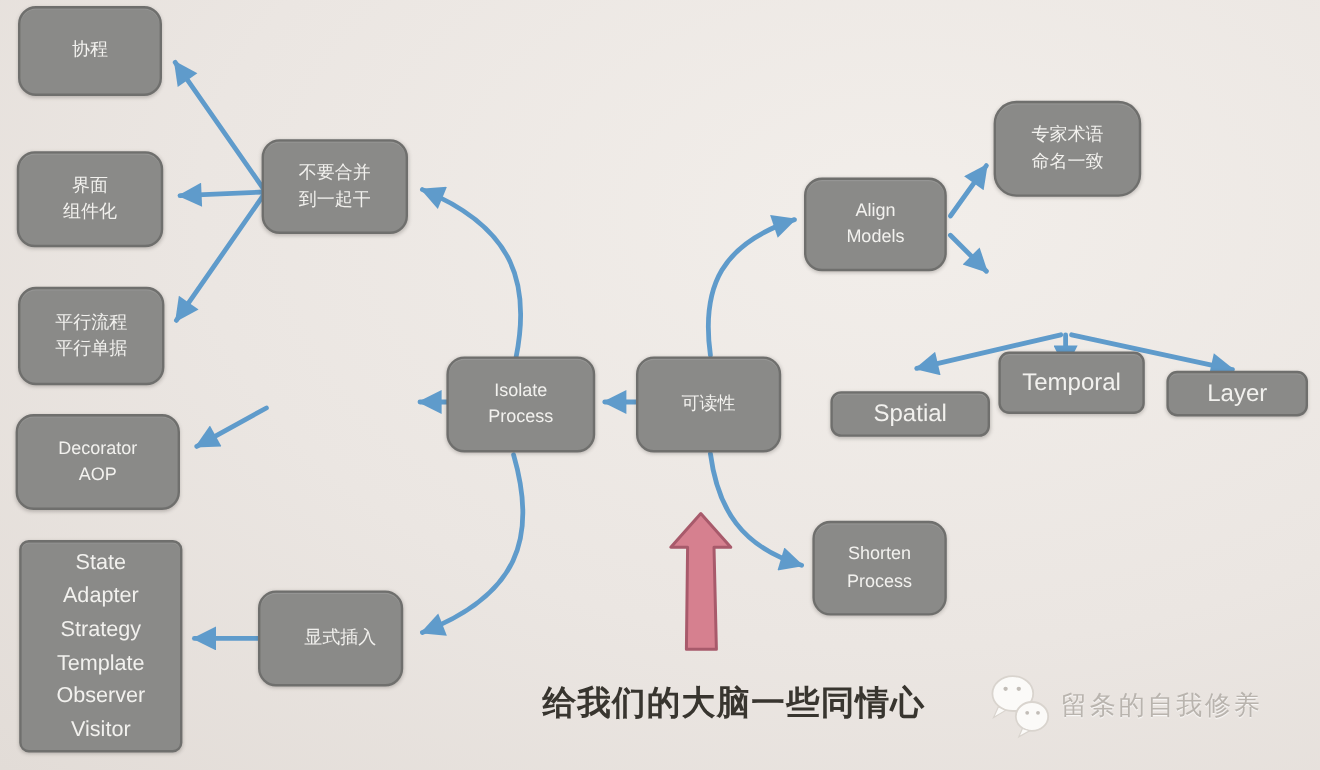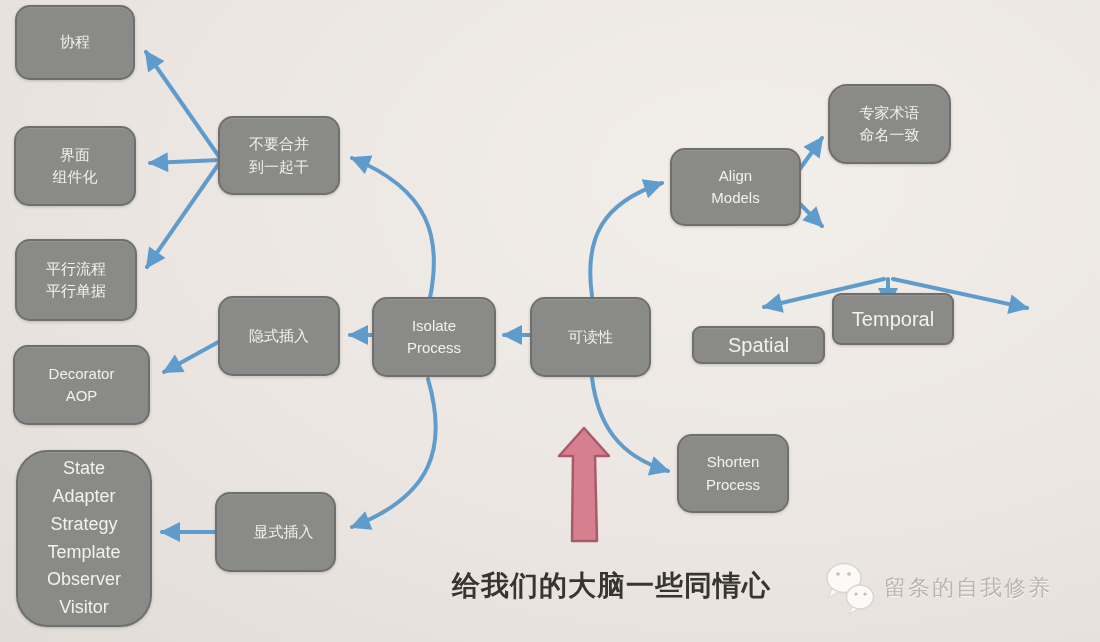--- a/index.html
+++ b/index.html
@@ -75,50 +75,50 @@
 
   <div class="node" style="left:14px;top:126px;width:122px;height:80px;">界面
 组件化</div>
 
   <div class="node" style="left:15px;top:239px;width:122px;height:82px;">平行流程
 平行单据</div>
 
   <div class="node" style="left:13px;top:345px;width:137px;height:80px;">Decorator
 AOP</div>
 
-  <div class="node patterns" style="left:16px;top:450px;width:136px;height:177px;border-radius:32px;">State
+  <div class="node patterns" style="left:16px;top:450px;width:136px;height:177px;border-radius:8px;">State
 Adapter
 Strategy
 Template
 Observer
 Visitor</div>
 
   <div class="node" style="left:218px;top:116px;width:122px;height:79px;">不要合并
 到一起干</div>
 
-  <div class="node" style="left:218px;top:296px;width:122px;height:80px;">隐式插入</div>
 
   <div class="node" style="left:215px;top:492px;width:121px;height:80px;padding-left:16px;">显式插入</div>
 
   <div class="node" style="left:372px;top:297px;width:124px;height:80px;">Isolate
 Process</div>
 
   <div class="node" style="left:530px;top:297px;width:121px;height:80px;">可读性</div>
 
-  <div class="node" style="left:670px;top:148px;width:131px;height:78px;">Align
+  <div class="node" style="left:670px;top:148px;width:119px;height:78px;">Align
 Models</div>
 
   <div class="node" style="left:828px;top:84px;width:123px;height:80px;border-radius:19px;">专家术语
 命名一致</div>
 
 
   <div class="node small" style="left:692px;top:326px;width:133px;height:38px;">Spatial</div>
 
   <div class="node small" style="left:832px;top:293px;width:122px;height:52px;">Temporal</div>
 
+  <div class="node small" style="left:972px;top:309px;width:118px;height:38px;">Layer</div>
 
   <div class="node" style="left:677px;top:434px;width:112px;height:79px;">Shorten
 Process</div>
 
   <div class="caption">给我们的大脑一些同情心</div>
 
   <div class="watermark">
     <svg width="56" height="60" viewBox="0 0 56 60">
       <ellipse cx="22" cy="20" rx="17" ry="14.5" fill="#fbfaf8" stroke="#d9d4ce" stroke-width="1.5"></ellipse>
       <path d="M 10 31 L 6 40 L 16 34 Z" fill="#fbfaf8" stroke="#d9d4ce" stroke-width="1"></path>

